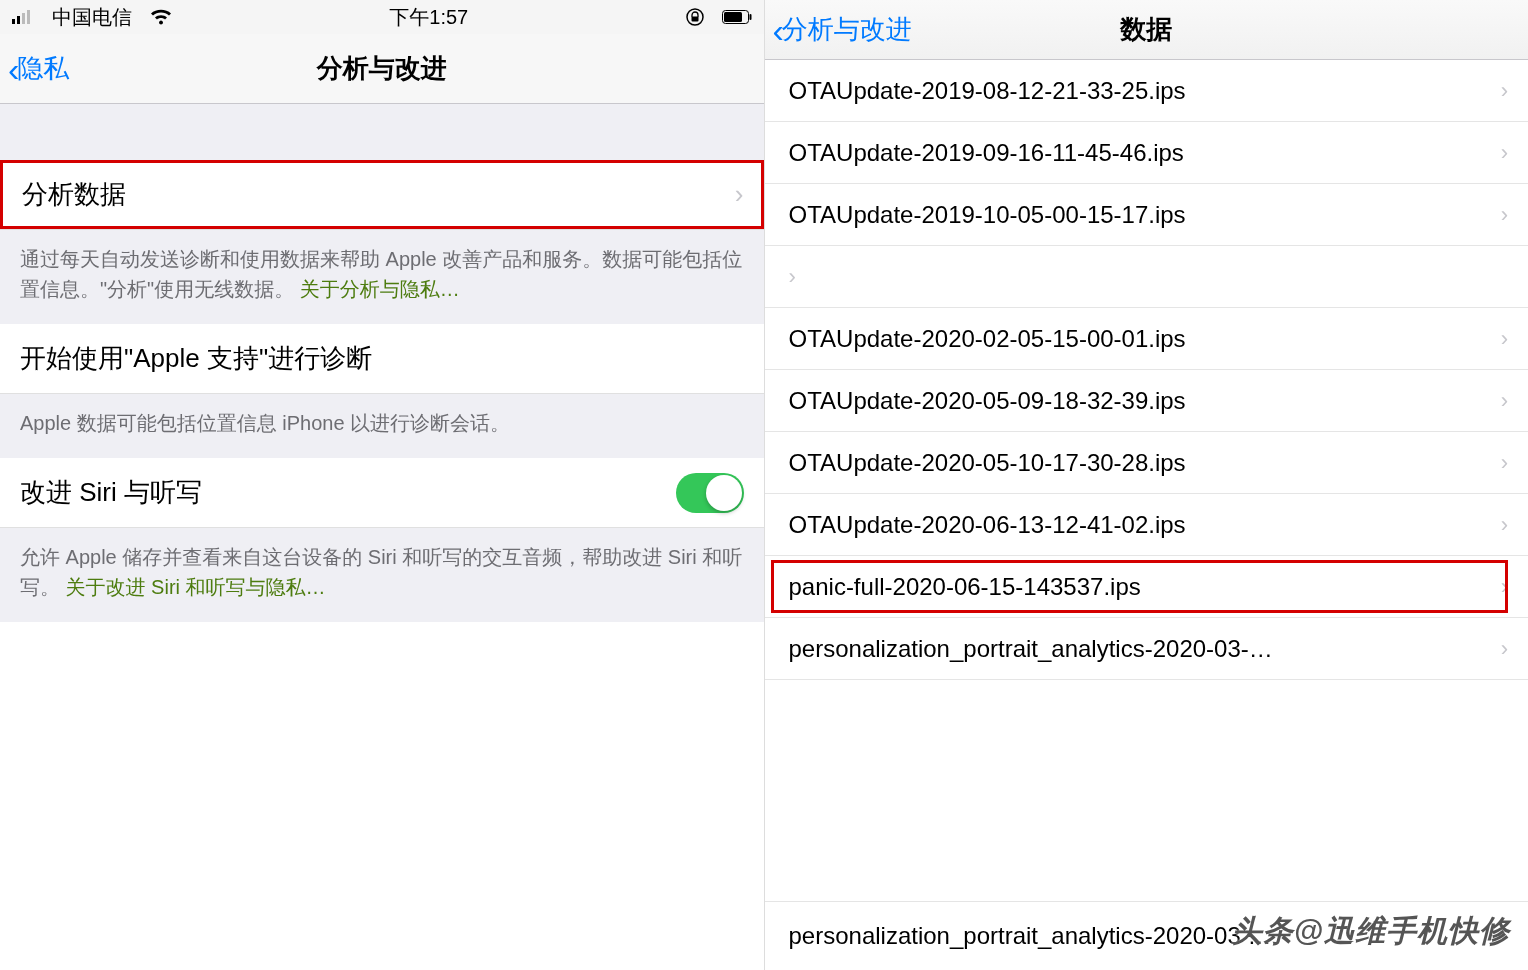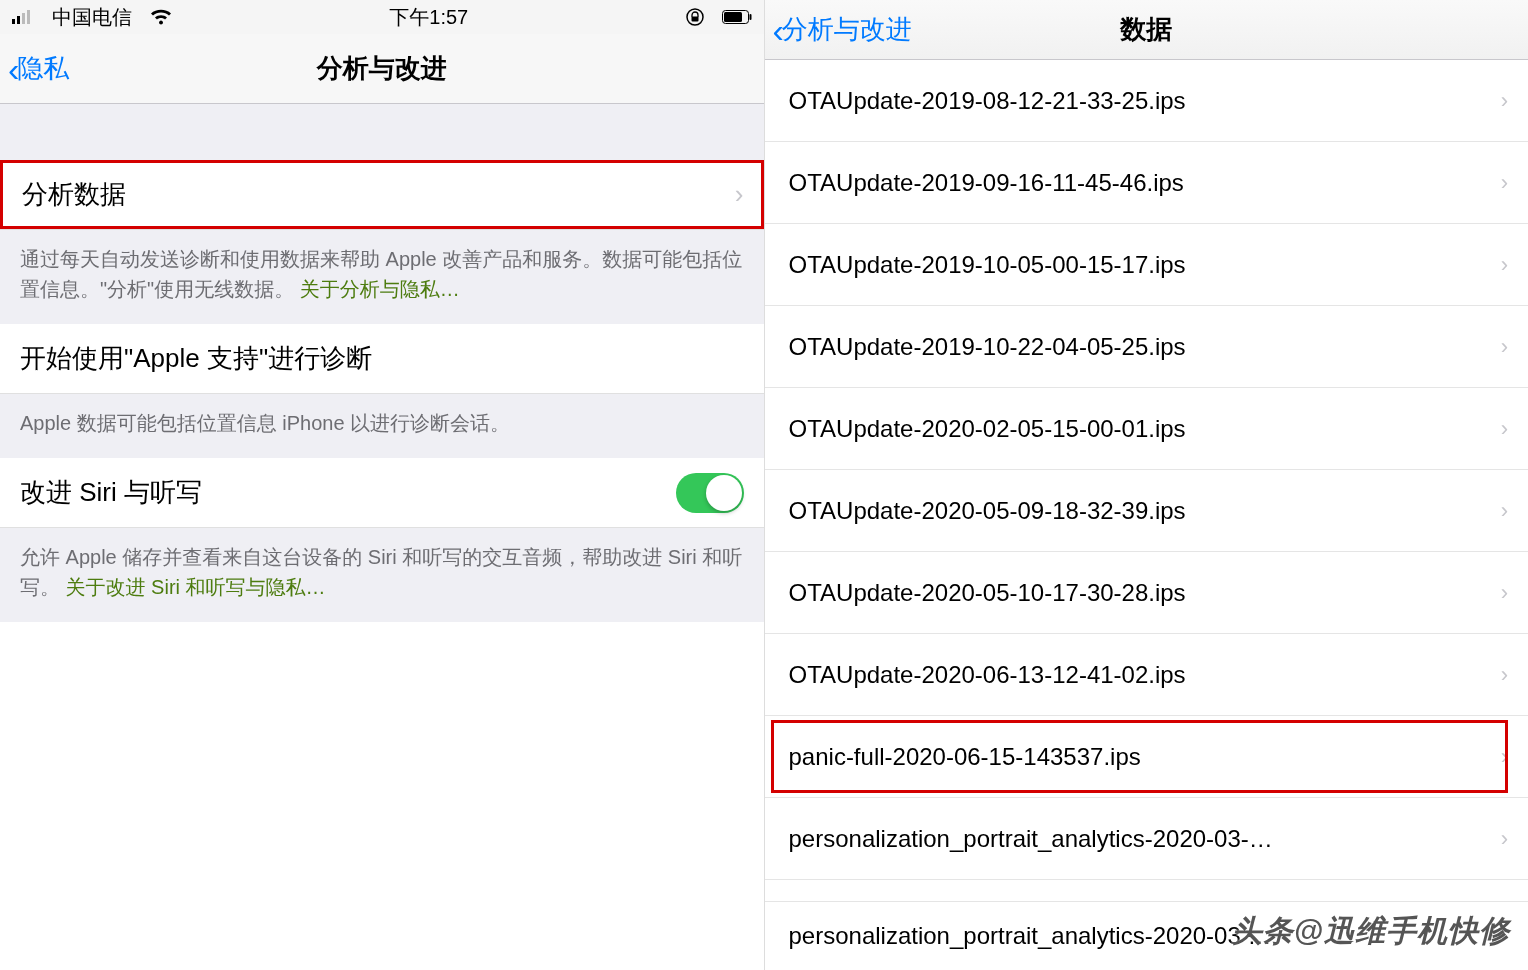--- a/index.html
+++ b/index.html
@@ -112,21 +112,21 @@
       border-bottom: 1px solid #c8c7cc;
       display: flex;
       align-items: center;
       padding: 0 8px;
       position: relative;
     }
     .data-list { background: #fff; }
     .data-row {
       border-bottom: 1px solid #e5e5e5;
       padding: 0 20px 0 24px;
-      height: 82px;
+      height: 62px;
       display: flex;
       align-items: center;
       justify-content: space-between;
       font-size: 24px;
       color: #000;
       cursor: pointer;
       position: relative;
     }
     .data-row .file { white-space: nowrap; overflow: hidden; text-overflow: ellipsis; margin-right: 10px; }
     .data-row .chev-right { color: #c7c7cc; font-size: 22px; flex-shrink: 0; }
@@ -248,21 +248,20 @@
       </div>
       <div class="data-row">
         <span class="file">OTAUpdate-2019-09-16-11-45-46.ips</span>
         <span class="chev-right">›</span>
       </div>
       <div class="data-row">
         <span class="file">OTAUpdate-2019-10-05-00-15-17.ips</span>
         <span class="chev-right">›</span>
       </div>
       <div class="data-row">
-        <span class="file">OTAUpdate-2019-10-22-04-05-25.ips</span>
         <span class="chev-right">›</span>
       </div>
       <div class="data-row">
         <span class="file">OTAUpdate-2020-02-05-15-00-01.ips</span>
         <span class="chev-right">›</span>
       </div>
       <div class="data-row">
         <span class="file">OTAUpdate-2020-05-09-18-32-39.ips</span>
         <span class="chev-right">›</span>
       </div>

